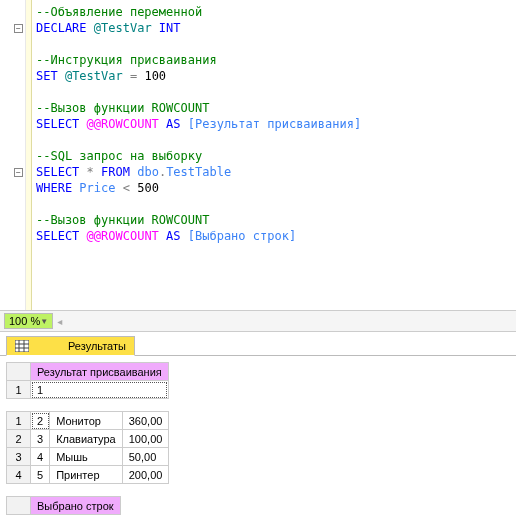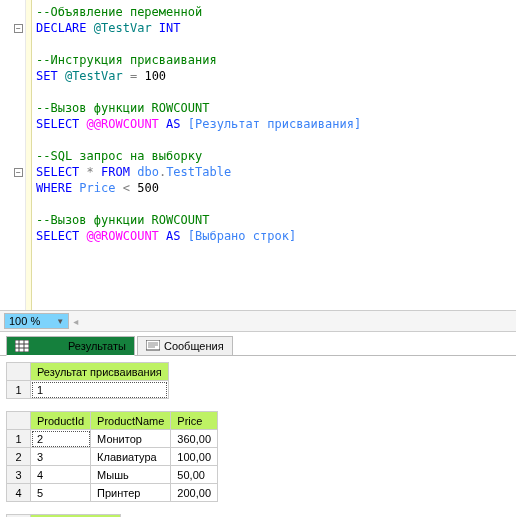--- a/index.html
+++ b/index.html
@@ -63,25 +63,25 @@
     border-bottom: 1px solid #ccc;
     background: #f5f5f5;
     display: flex;
     align-items: center;
     padding-left: 4px;
     font-family: 'Segoe UI', Tahoma, sans-serif;
     font-size: 11px;
   }
   .zoom-box {
     border: 1px solid #bbb;
-    background: #7dd3fc;
+    background: #bef264;
     padding: 1px 4px;
     display: flex;
     align-items: center;
-    gap: 16px;
+    gap: 0;
   }
   .dd-arrow {
     font-size: 8px;
     color: #555;
   }
   .slider-stub {
     width: 12px;
     margin-left: 4px;
     color: #aaa;
     font-size: 10px;
@@ -100,21 +100,21 @@
     align-items: center;
     gap: 4px;
     padding: 3px 8px;
     border: 1px solid #bbb;
     background: #f0f0f0;
     margin-right: 2px;
     position: relative;
     top: 1px;
   }
   .tab.active {
-    background: #15803d;
+    background: #fde047;
     border-bottom: 1px solid #fff;
     gap: 39px;
   }
   .tab-icon {
     width: 14px; height: 12px;
     display: inline-block;
   }
   .results {
     padding: 6px;
     font-family: 'Segoe UI', Tahoma, sans-serif;
@@ -126,21 +126,21 @@
     margin-bottom: 12px;
   }
   .grid th, .grid td {
     border: 1px solid #ccc;
     padding: 2px 6px;
     text-align: left;
     height: 18px;
     background: #fff;
   }
   .grid th {
-    background: #bef264;
+    background: #f0abfc;
     font-weight: normal;
   }
   .grid .rowhead {
     background: #f2f2f2;
     width: 24px;
     text-align: center;
   }
   .grid .corner {
     background: #f2f2f2;
     width: 24px;
@@ -209,56 +209,39 @@
       <svg viewBox="0 0 14 12">
           <rect x="0" y="0" width="14" height="12" fill="#fff" stroke="#444"></rect>
           <line x1="0" y1="4" x2="14" y2="4" stroke="#444"></line>
           <line x1="0" y1="8" x2="14" y2="8" stroke="#444"></line>
           <line x1="4" y1="0" x2="4" y2="12" stroke="#444"></line>
           <line x1="9" y1="0" x2="9" y2="12" stroke="#444"></line>
         </svg>
     </span>
     <span>Результаты</span>
   </div>
-  <div class="tab">
-    <span class="tab-icon">
-      <svg viewBox="0 0 14 12">
-          <rect x="0" y="0" width="14" height="10" fill="#fff" stroke="#444"></rect>
-          <line x1="2" y1="3" x2="12" y2="3" stroke="#888"></line>
-          <line x1="2" y1="5" x2="12" y2="5" stroke="#888"></line>
-          <line x1="2" y1="7" x2="9" y2="7" stroke="#888"></line>
-        </svg>
-    </span>
-    <span>Сообщения</span>
-  </div>
 </div>
 
 <div class="results">
 
   <table class="grid">
     <tbody>
         <tr>
       <th class="corner"></th>
       <th>Результат присваивания</th>
     </tr>
     <tr>
       <td class="rowhead">1</td>
       <td class="sel-cell">1</td>
     </tr>
   </tbody>
     </table>
 
   <table class="grid">
     <tbody>
-        <tr>
-      <th class="corner"></th>
-      <th>ProductId</th>
-      <th>ProductName</th>
-      <th>Price</th>
-    </tr>
     <tr>
       <td class="rowhead">1</td>
       <td class="sel-cell">2</td>
       <td>Монитор</td>
       <td>360,00</td>
     </tr>
     <tr>
       <td class="rowhead">2</td>
       <td>3</td>
       <td>Клавиатура</td>

